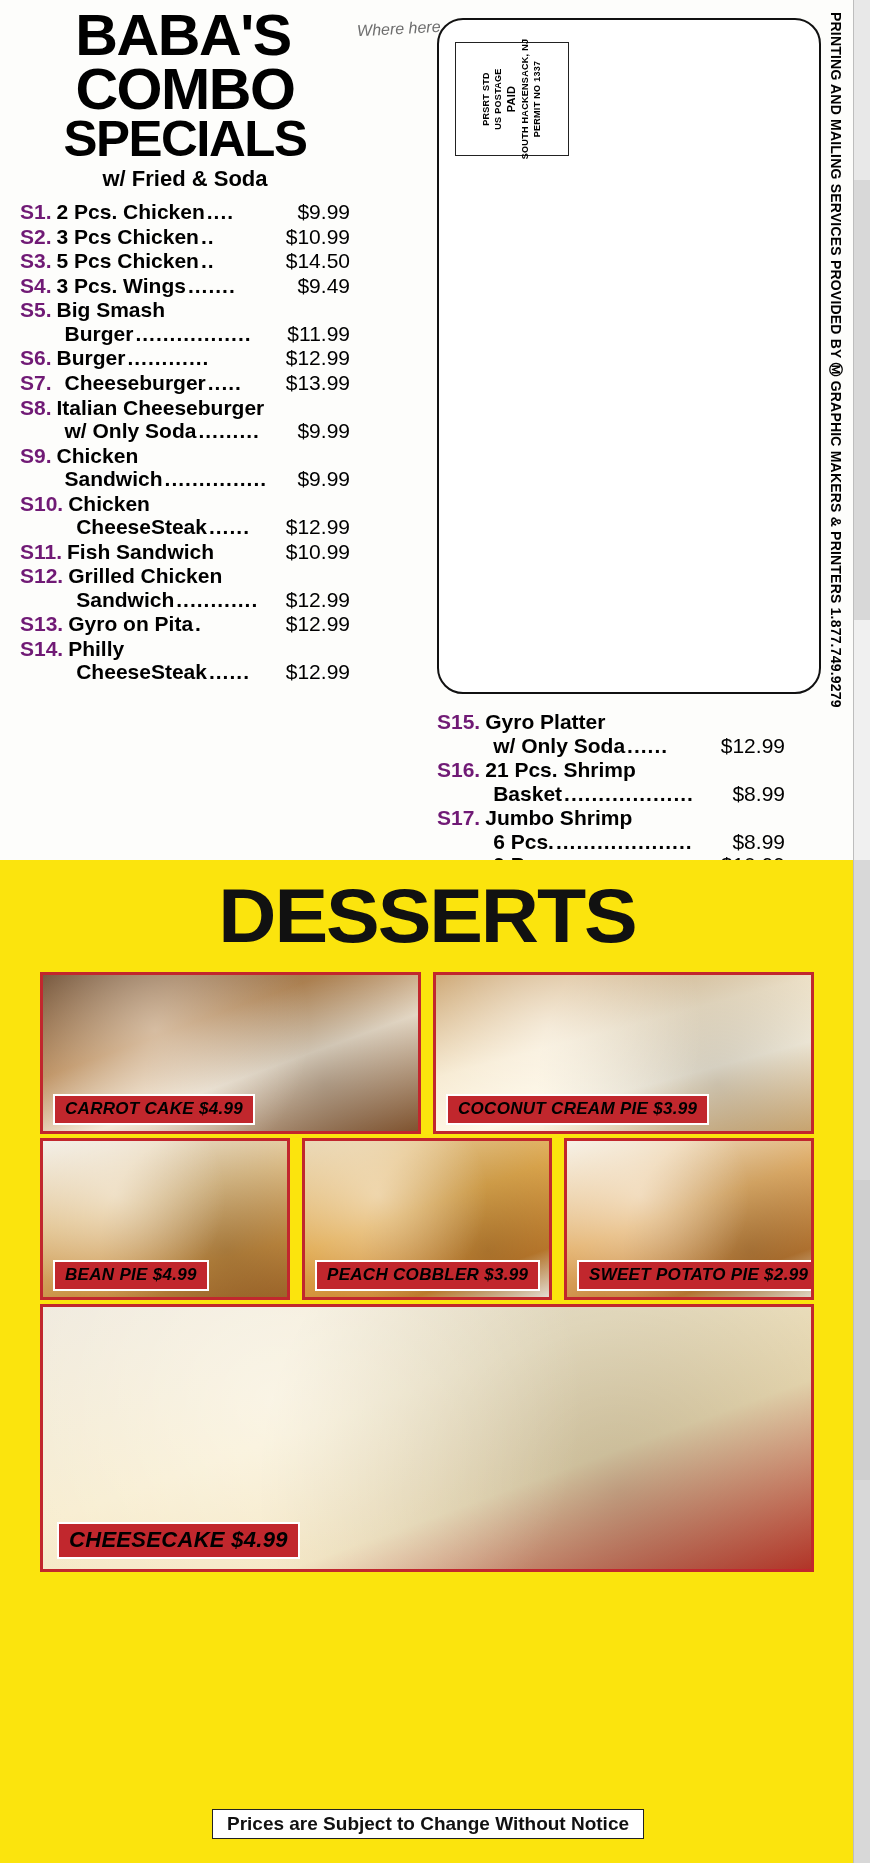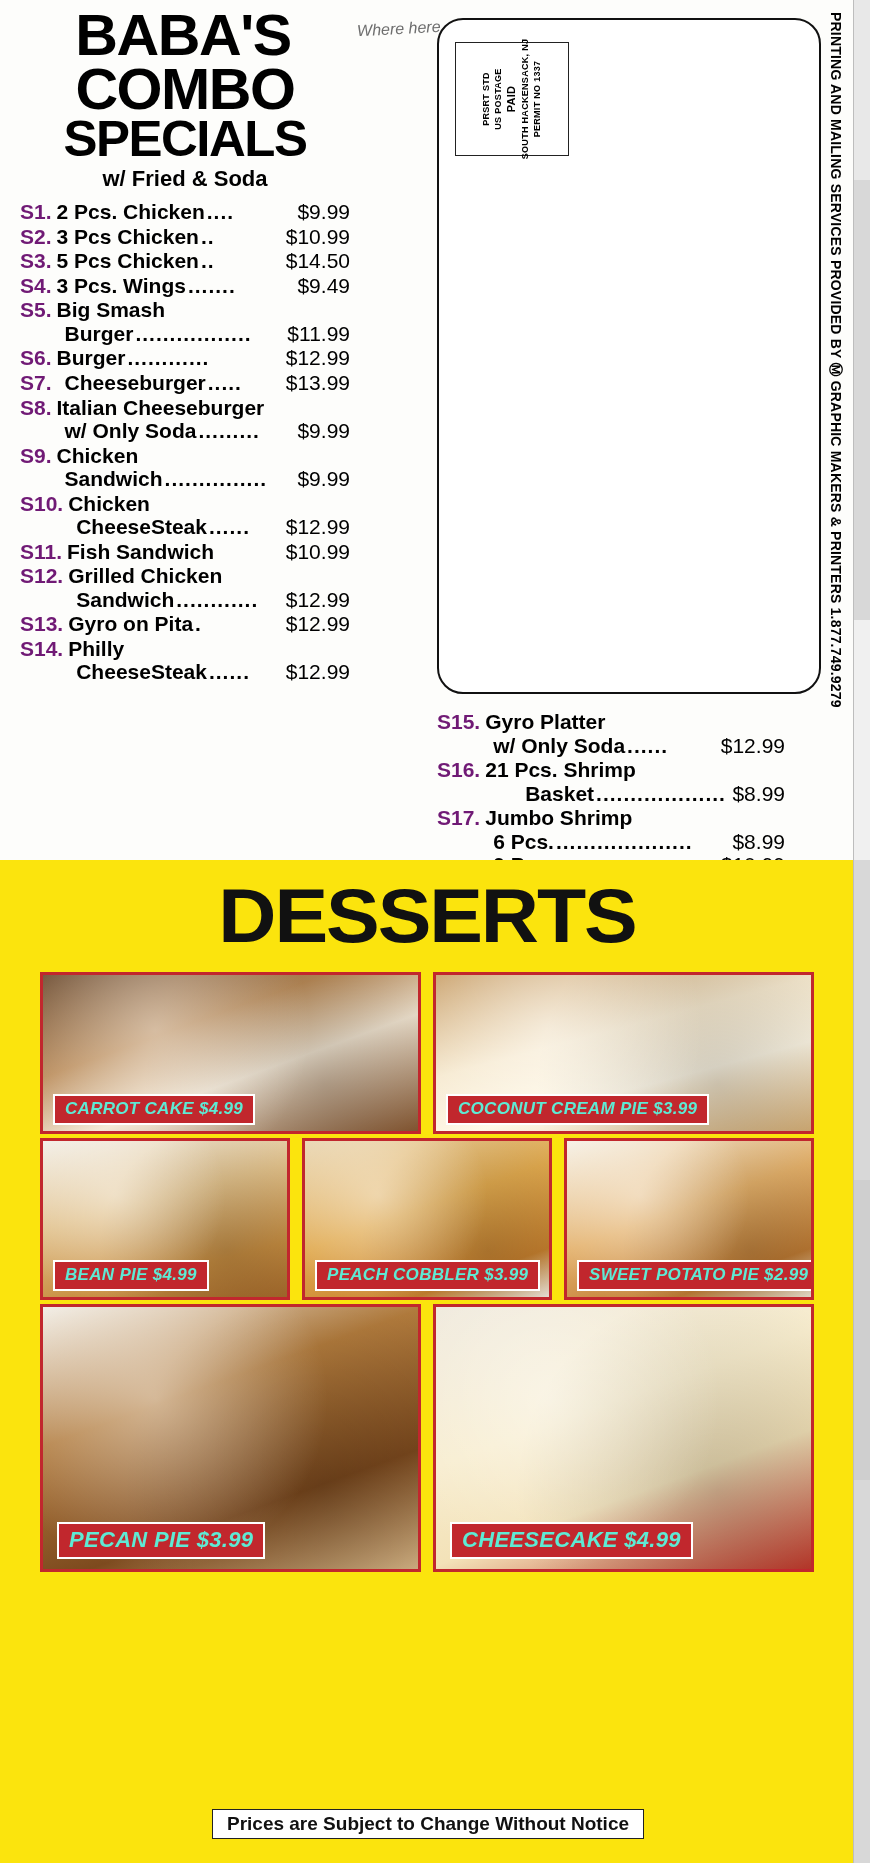--- a/index.html
+++ b/index.html
@@ -219,21 +219,21 @@
   .r1 .card, .r2 .card { flex: 1 1 0; height: 156px; }
   .r3 .card { flex: 1 1 0; height: 262px; }
 
   .card .photo { position: absolute; inset: 0; }
 
   .label {
     position: absolute;
     left: 10px;
     bottom: 6px;
     background: #c1272d;
-    color: #5eead4;
+    color: #000000;
     font-weight: bold;
     font-style: italic;
     font-size: 17px;
     padding: 3px 10px 4px 10px;
     border: 2px solid #fff;
     white-space: nowrap;
     letter-spacing: 0.3px;
   }
   .r3 .label { font-size: 22px; left: 14px; bottom: 10px; }
 
@@ -469,21 +469,21 @@
                 <span class="m-price">$12.99</span>
               </div>
             </div>
           </div>
           <div class="menu-row">
             <div class="m-code">S16.</div>
             <div class="m-body">
               <div class="m-line">
                 <span class="m-name">21 Pcs. Shrimp</span>
               </div>
-              <div class="m-line" style="padding-left: 8px; margin-left: 32px;">
+              <div class="m-line" style="padding-left: 8px;">
                 <span class="m-name">Basket</span>
                 <span class="m-dots">...................</span>
                 <span class="m-price">$8.99</span>
               </div>
             </div>
           </div>
           <div class="menu-row">
             <div class="m-code">S17.</div>
             <div class="m-body">
               <div class="m-line">
@@ -559,26 +559,20 @@
         </div>
         <div class="card">
           <div class="photo ph-sweetpot">
             <div class="ph-overlay"></div>
           </div>
           <div class="label"><span>SWEET POTATO PIE</span><span> $2.99</span></div>
         </div>
       </div>
     <div class="grid-row r3" id="row3">
         <div class="card">
-          <div class="photo ph-pecan">
-            <div class="ph-overlay"></div>
-          </div>
-          <div class="label"><span>PECAN PIE</span><span> $3.99</span></div>
-        </div>
-        <div class="card">
           <div class="photo ph-cheesecake">
             <div class="ph-overlay"></div>
           </div>
           <div class="label"><span>CHEESECAKE</span><span> $4.99</span></div>
         </div>
       </div>
 
     <div id="disclaimer">
       <span>Prices are Subject to Change Without Notice</span>
     </div>

